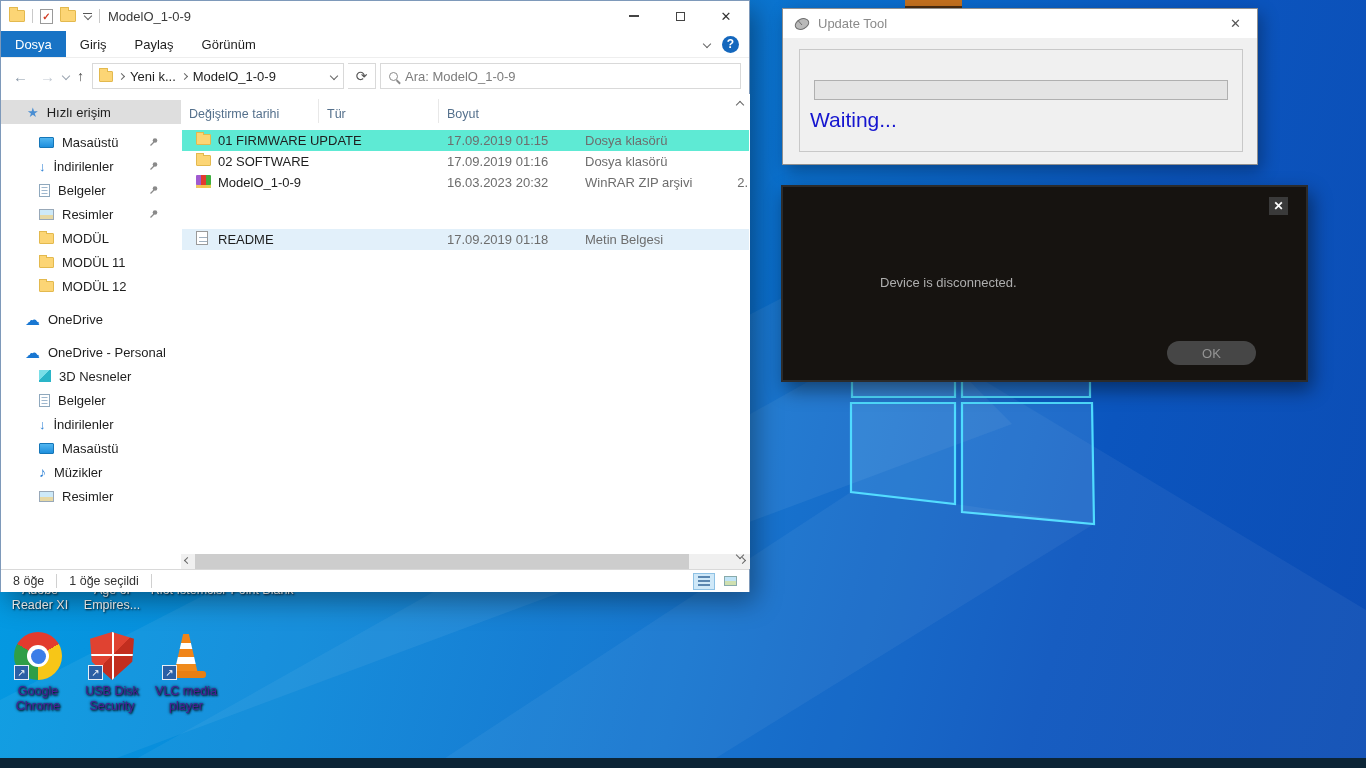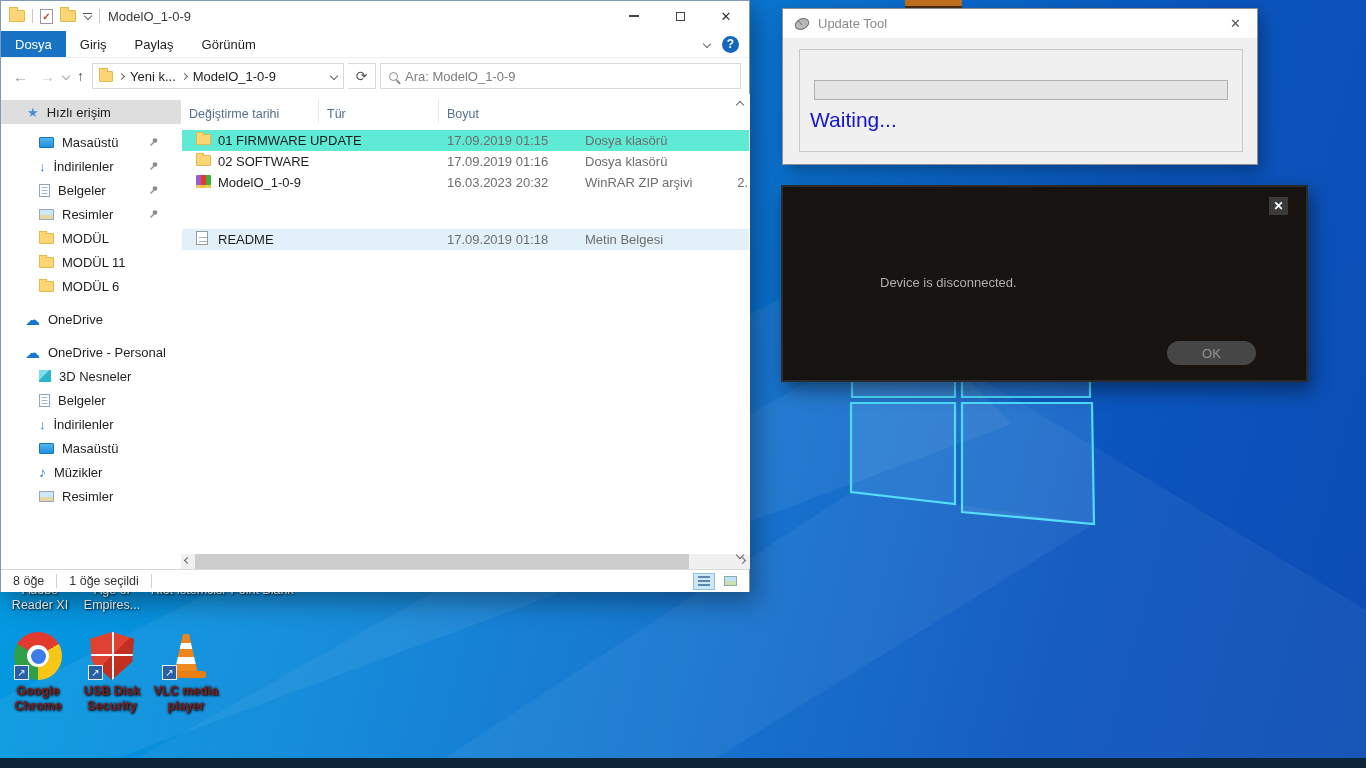--- a/index.html
+++ b/index.html
@@ -9,22 +9,22 @@
   
   .desktop { position:absolute; inset:0; width:1366px; height:768px;
     background:linear-gradient(105deg,#00a2e6 0%,#0a8ada 28%,#0b6ecd 55%,#0b55be 78%,#0c4cb4 100%); }
   .wall-svg { position:absolute; inset:0; }
   .taskbar-strip { position:absolute; left:0; bottom:0; width:1366px; height:10px;
     background:#0c2536; z-index:40; }
 
   
   .dicon { position:absolute; width:76px; text-align:center; z-index:1; }
   .dicon .art { position:relative; width:48px; height:48px; margin:0 auto 4px auto; }
-  .dicon .lbl { color:#7f1d1d; font-size:12.5px; line-height:15px;
-    text-shadow:1px 1px 2px rgba(0,0,0,.95), 0 0 3px rgba(0,0,0,.8);font-weight:bold; }
+  .dicon .lbl { color:#4c1d95; font-size:12.5px; line-height:15px;
+    text-shadow:1px 1px 2px rgba(0,0,0,.95), 0 0 3px rgba(0,0,0,.8); }
   .hidden-lbl { position:absolute; width:80px; text-align:center; z-index:1;
     color:#fff; font-size:12.5px; line-height:15px;
     text-shadow:1px 1px 2px rgba(0,0,0,.95); }
   .shortcut-badge { position:absolute; left:0; bottom:0; width:15px; height:15px;
     background:#2b5fa5; border:1px solid #e8eef5; color:#fff; font-size:10px;
     line-height:13px; text-align:center; }
 
   .chrome-ball { width:48px; height:48px; border-radius:50%;
     background:conic-gradient(from 60deg,#f7c617 0 120deg,#2f9e47 120deg 240deg,#e23b2e 240deg 360deg); position:relative; }
   .chrome-ball::before { content:""; position:absolute; left:13px; top:13px; width:22px; height:22px;
@@ -345,21 +345,21 @@
     <div class="side-item lvl1">
       <span class="ic ic-folder"></span>
       <span>MODÜL</span>
     </div>
     <div class="side-item lvl1">
       <span class="ic ic-folder"></span>
       <span>MODÜL 11</span>
     </div>
     <div class="side-item lvl1">
       <span class="ic ic-folder"></span>
-      <span>MODÜL 6</span>
+      <span>MODÜL 12</span>
     </div>
     <div class="side-item gap9">
       <span class="ic ic-cloud">☁</span>
       <span>OneDrive</span>
     </div>
     <div class="side-item gap9">
       <span class="ic ic-cloud">☁</span>
       <span>OneDrive - Personal</span>
     </div>
     <div class="side-item lvl1">

